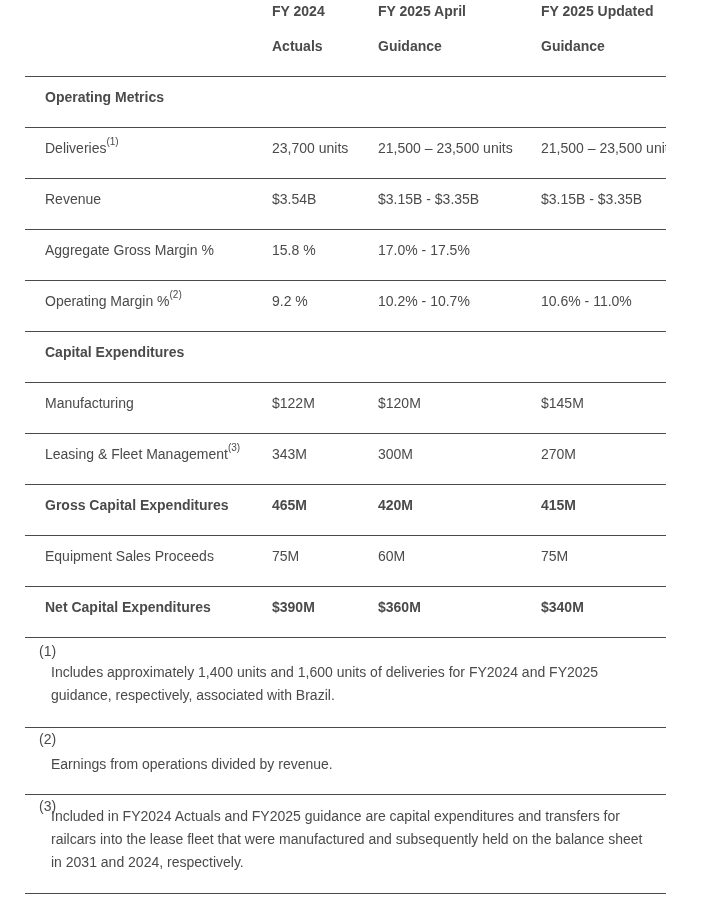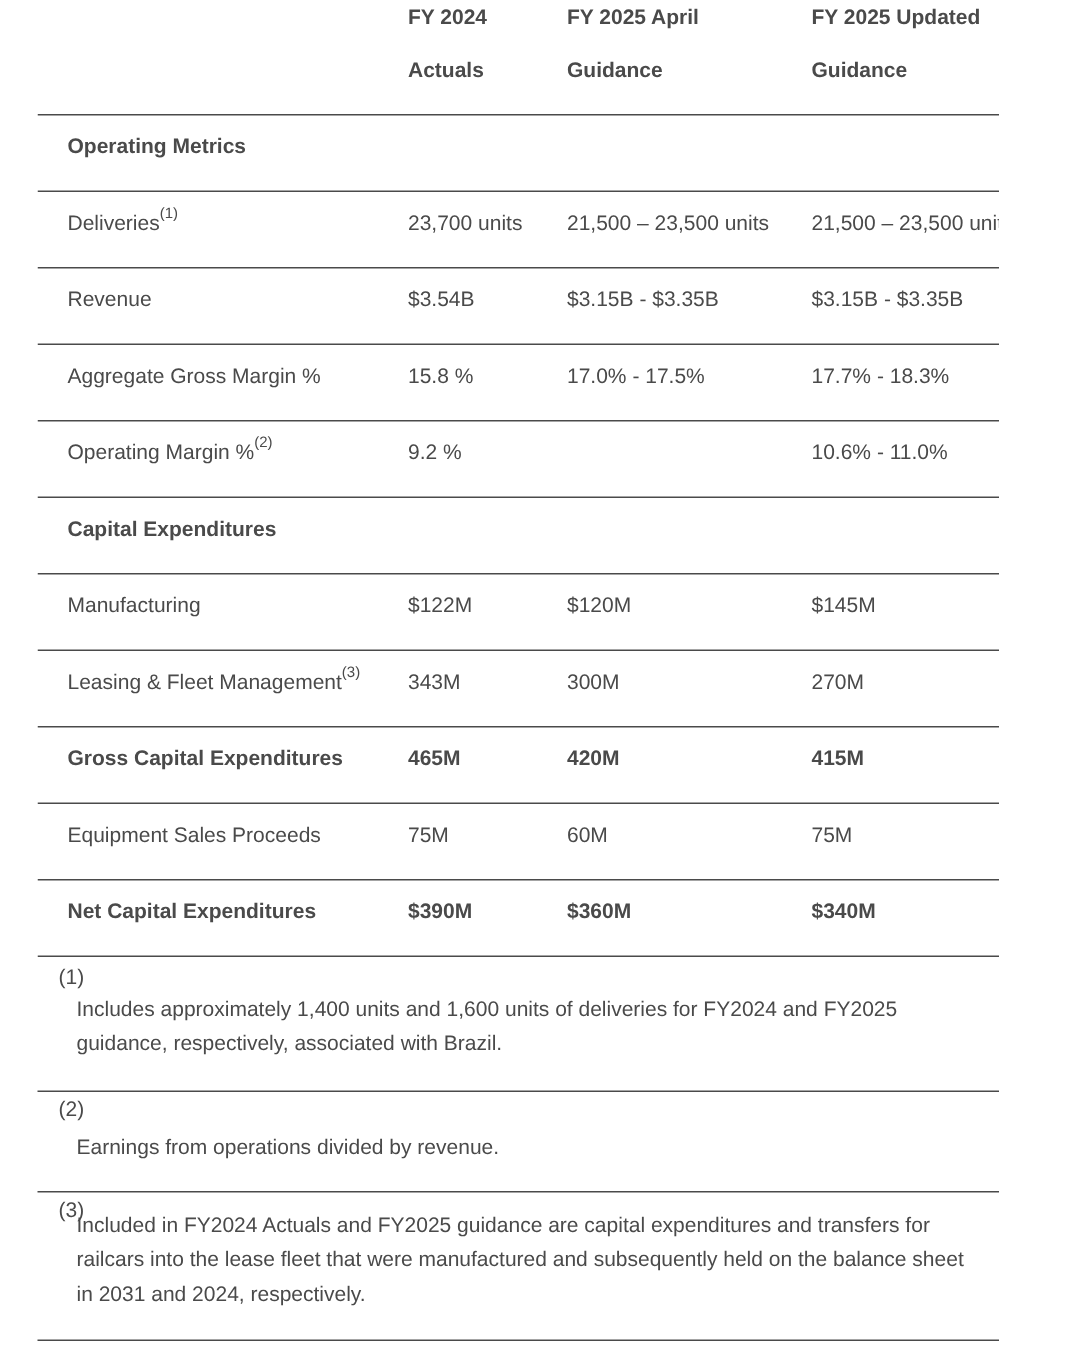--- a/index.html
+++ b/index.html
@@ -80,25 +80,25 @@
       <div class="row">
         <span class="cell lbl"><span>Revenue</span></span>
         <span class="cell v1">$3.54B</span>
         <span class="cell v2">$3.15B - $3.35B</span>
         <span class="cell v3">$3.15B - $3.35B</span>
       </div>
       <div class="row">
         <span class="cell lbl"><span>Aggregate Gross Margin %</span></span>
         <span class="cell v1">15.8 %</span>
         <span class="cell v2">17.0% - 17.5%</span>
-        <span class="cell v3">17.7% - 18.3%</span>
       </div>
       <div class="row">
         <span class="cell lbl"><span>Operating Margin %</span><sup>(2)</sup></span>
         <span class="cell v1">9.2 %</span>
+        <span class="cell v2">10.2% - 10.7%</span>
         <span class="cell v3">10.6% - 11.0%</span>
       </div>
       <div class="row section">
         <span class="cell lbl">Capital Expenditures</span>
       </div>
       <div class="row">
         <span class="cell lbl"><span>Manufacturing</span></span>
         <span class="cell v1">$122M</span>
         <span class="cell v2">$120M</span>
         <span class="cell v3">$145M</span>

